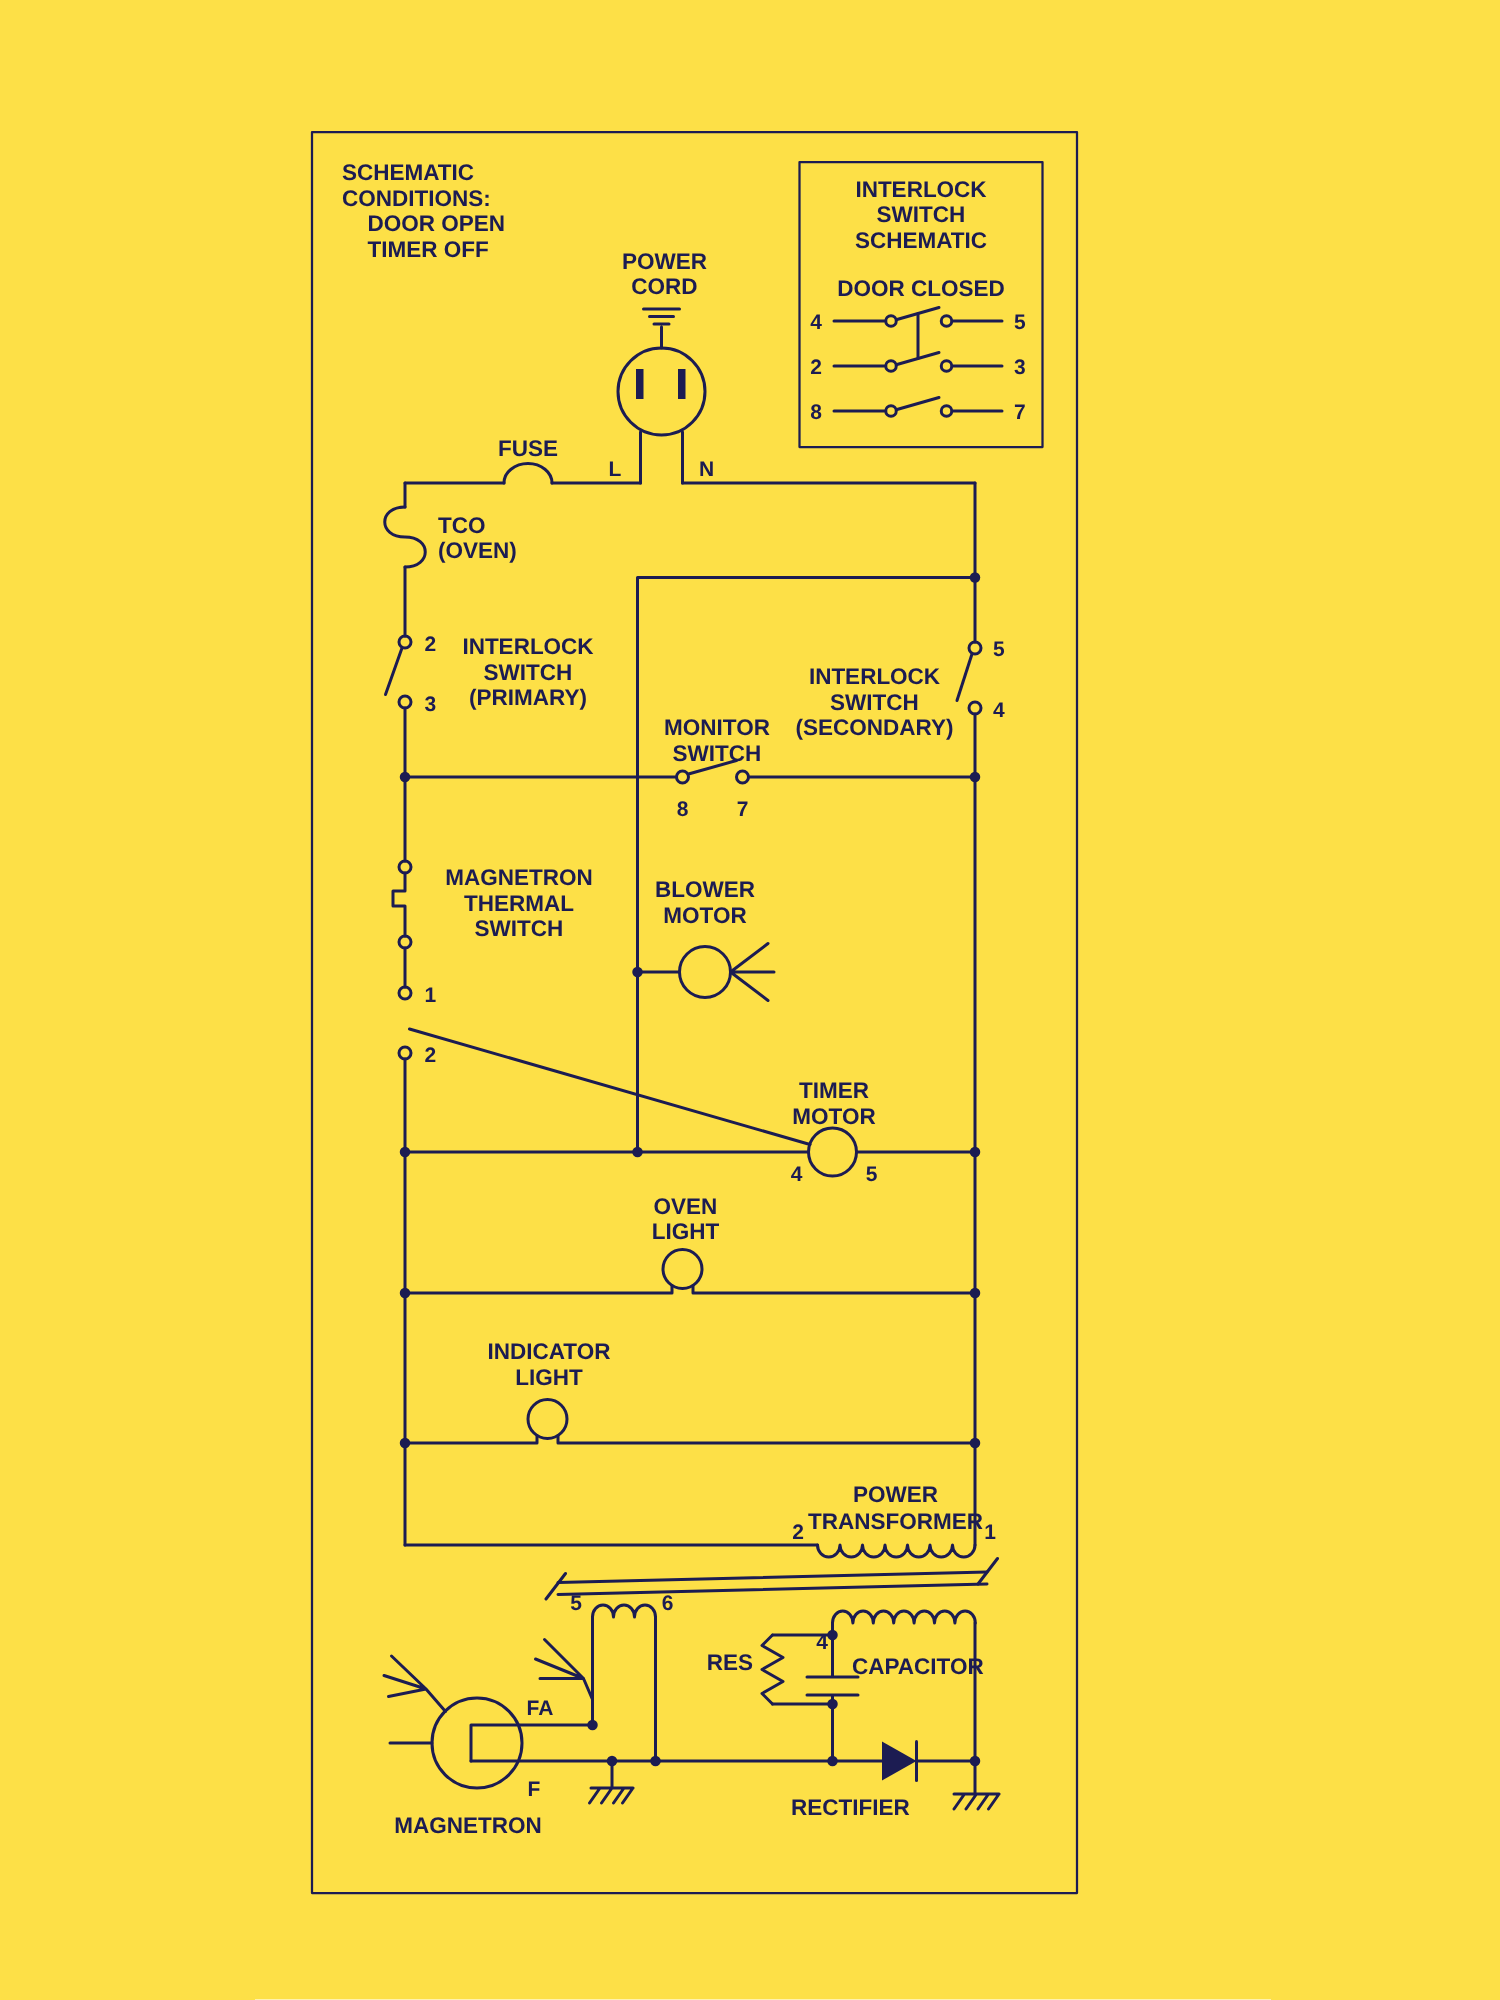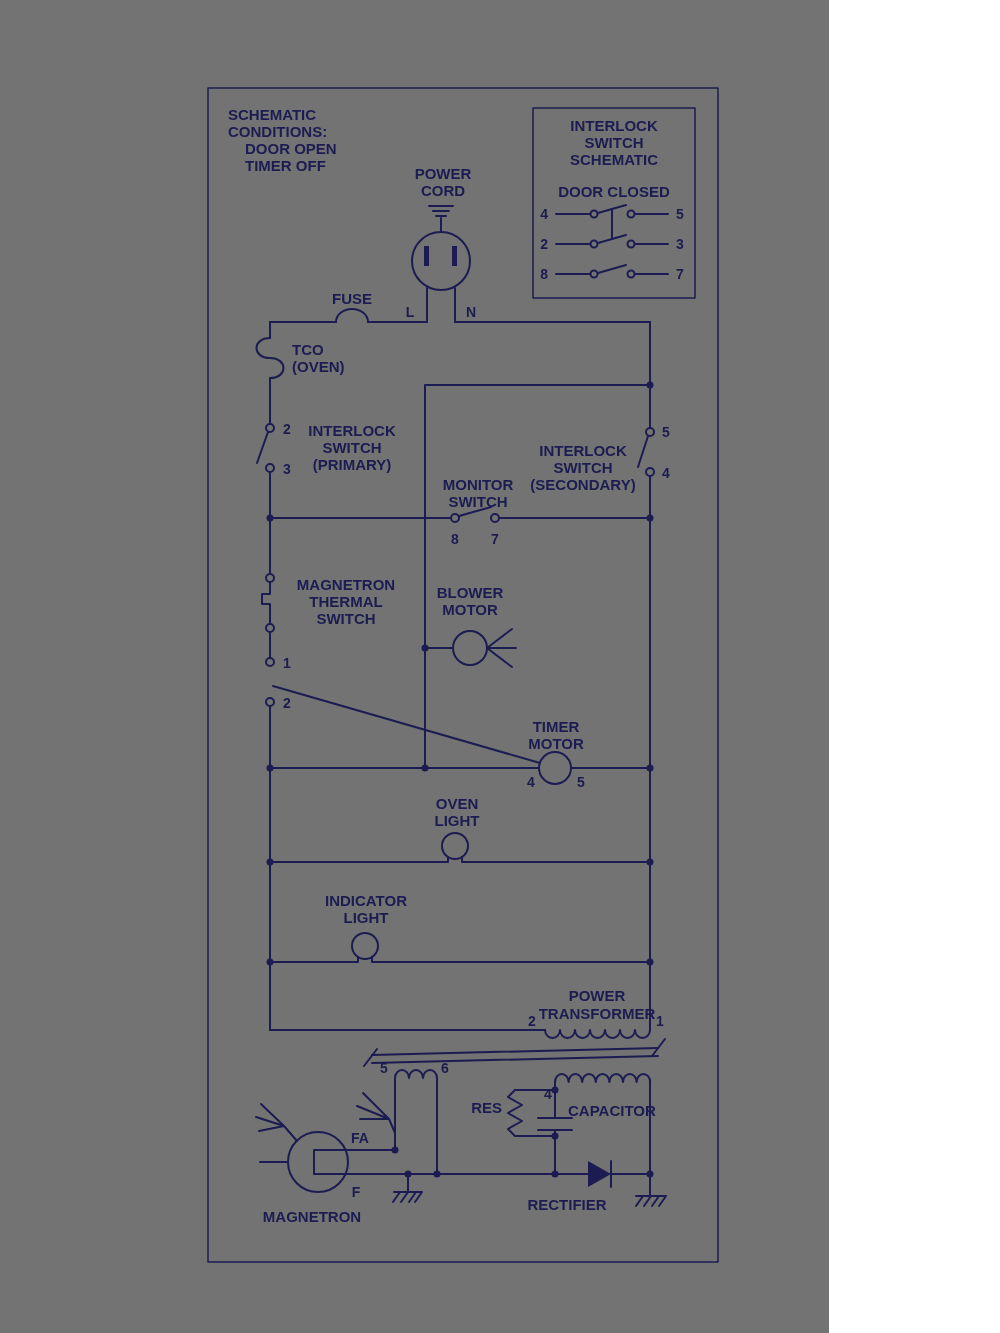--- a/index.html
+++ b/index.html
@@ -1,16 +1,16 @@
 <!DOCTYPE html>
 <html><head>
 <meta charset="utf-8">
 <style>
   html,body{margin:0;padding:0;background:#ffffff;}
-  .page{width:829px;height:1333px;background:#737373;position:relative;overflow:hidden;}
+  .page{width:1000px;height:1333px;background:#fde047;position:relative;overflow:hidden;}
   svg{display:block;}
   .wires{stroke:#1c1c52;fill:none;stroke-width:2;stroke-linecap:round;stroke-linejoin:round;}
   .fills{fill:#1c1c52;stroke:none;}
   .labels{fill:#1c1c52;stroke:none;font-family:"Liberation Sans",sans-serif;font-weight:700;}
   .labels text{font-size:15px;}
   .labels text.small{font-size:14px;}
 </style>
 </head>
 <body>
 

